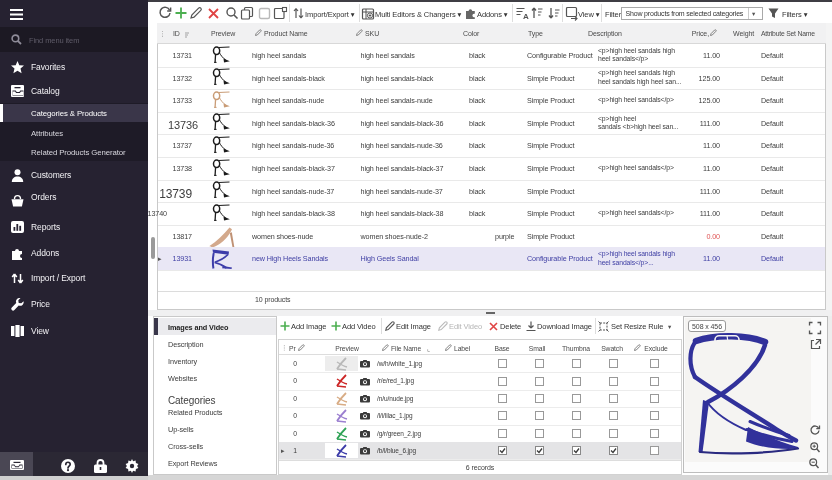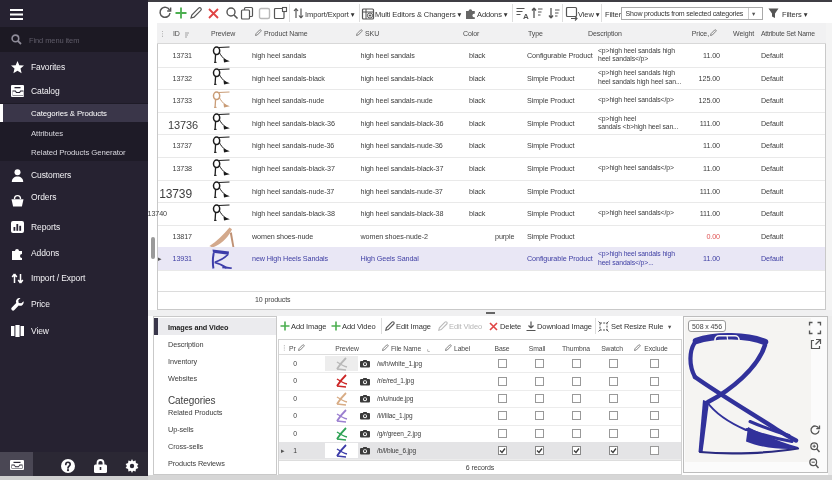--- a/index.html
+++ b/index.html
@@ -373,21 +373,21 @@
 <div class="ab" style="left:154px;top:318.3px;width:122px;height:16.5px;background:#ebebee;"></div>
 <div class="ab" style="left:154px;top:318.3px;width:3.5px;height:16.5px;background:#39364a;"></div>
 <div class="t" style="left:168px;top:323.3px;font-size:7.3px;font-weight:bold;color:#222">Images and Video</div>
 <div class="t" style="left:168px;top:340.2px;font-size:7.3px;color:#3d3d3d">Description</div>
 <div class="t" style="left:168px;top:357.1px;font-size:7.3px;color:#3d3d3d">Inventory</div>
 <div class="t" style="left:168px;top:374.0px;font-size:7.3px;color:#3d3d3d">Websites</div>
 <div class="t" style="left:168px;top:395px;font-size:10px;color:#3d3d3d">Categories</div>
 <div class="t" style="left:168px;top:407.8px;font-size:7.3px;color:#3d3d3d">Related Products</div>
 <div class="t" style="left:168px;top:424.7px;font-size:7.3px;color:#3d3d3d">Up-sells</div>
 <div class="t" style="left:168px;top:441.6px;font-size:7.3px;color:#3d3d3d">Cross-sells</div>
-<div class="t" style="left:168px;top:458.5px;font-size:7.3px;color:#3d3d3d">Products Reviews</div>
+<div class="t" style="left:168px;top:458.5px;font-size:7.3px;color:#3d3d3d">Export Reviews</div>
 <svg class="ab" style="left:280px;top:321px" width="10" height="10" viewBox="0 0 10 10">
       <path d="M5 0.5 V9.5 M0.5 5 H9.5" stroke="#4caf50" stroke-width="1.6"></path>
     </svg>
 <div class="t" style="left:291px;top:322px;font-size:7.5px;color:#333">Add Image</div>
 <svg class="ab" style="left:331px;top:321px" width="10" height="10" viewBox="0 0 10 10">
       <path d="M5 0.5 V9.5 M0.5 5 H9.5" stroke="#4caf50" stroke-width="1.6"></path>
     </svg>
 <div class="t" style="left:342px;top:322px;font-size:7.5px;color:#333">Add Video</div>
 <div class="ab" style="left:381px;top:318px;width:1px;height:16px;background:#ddd;"></div>
 <svg class="ab" style="left:385px;top:321px" width="10" height="10" viewBox="0 0 10 10">

